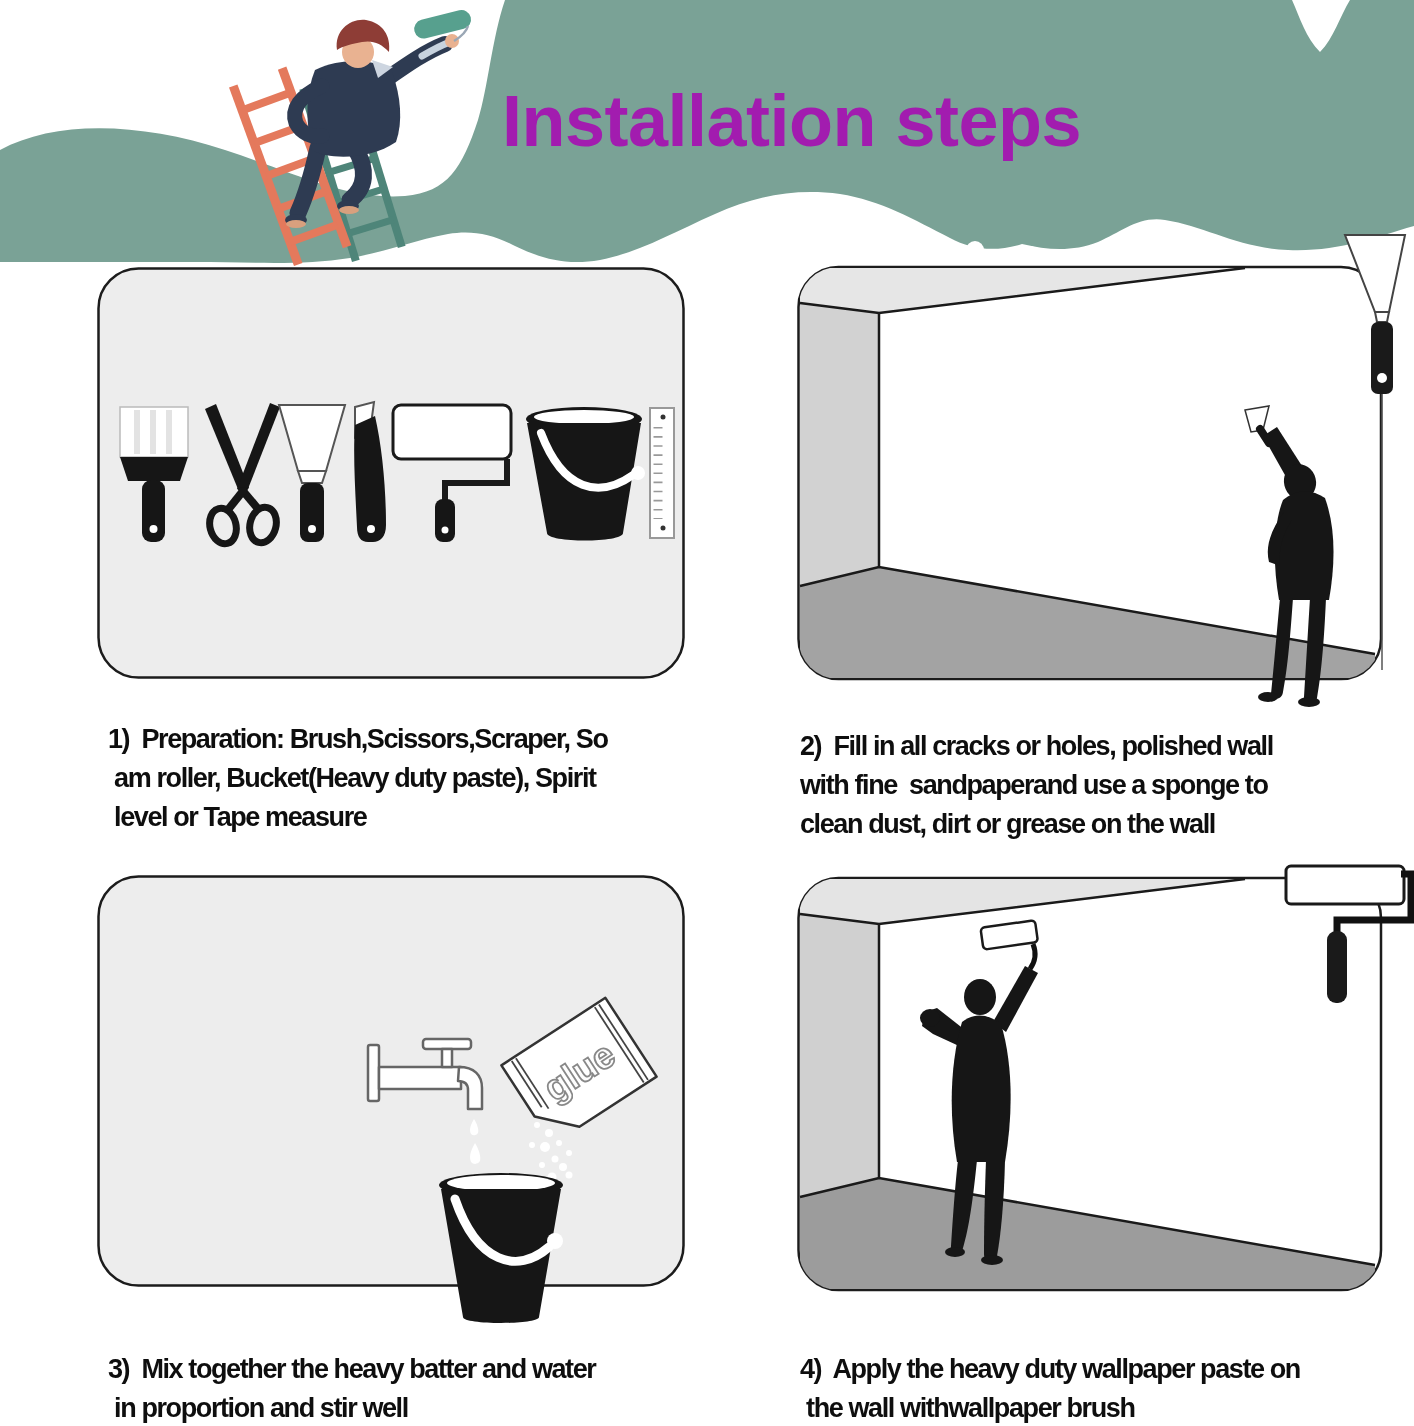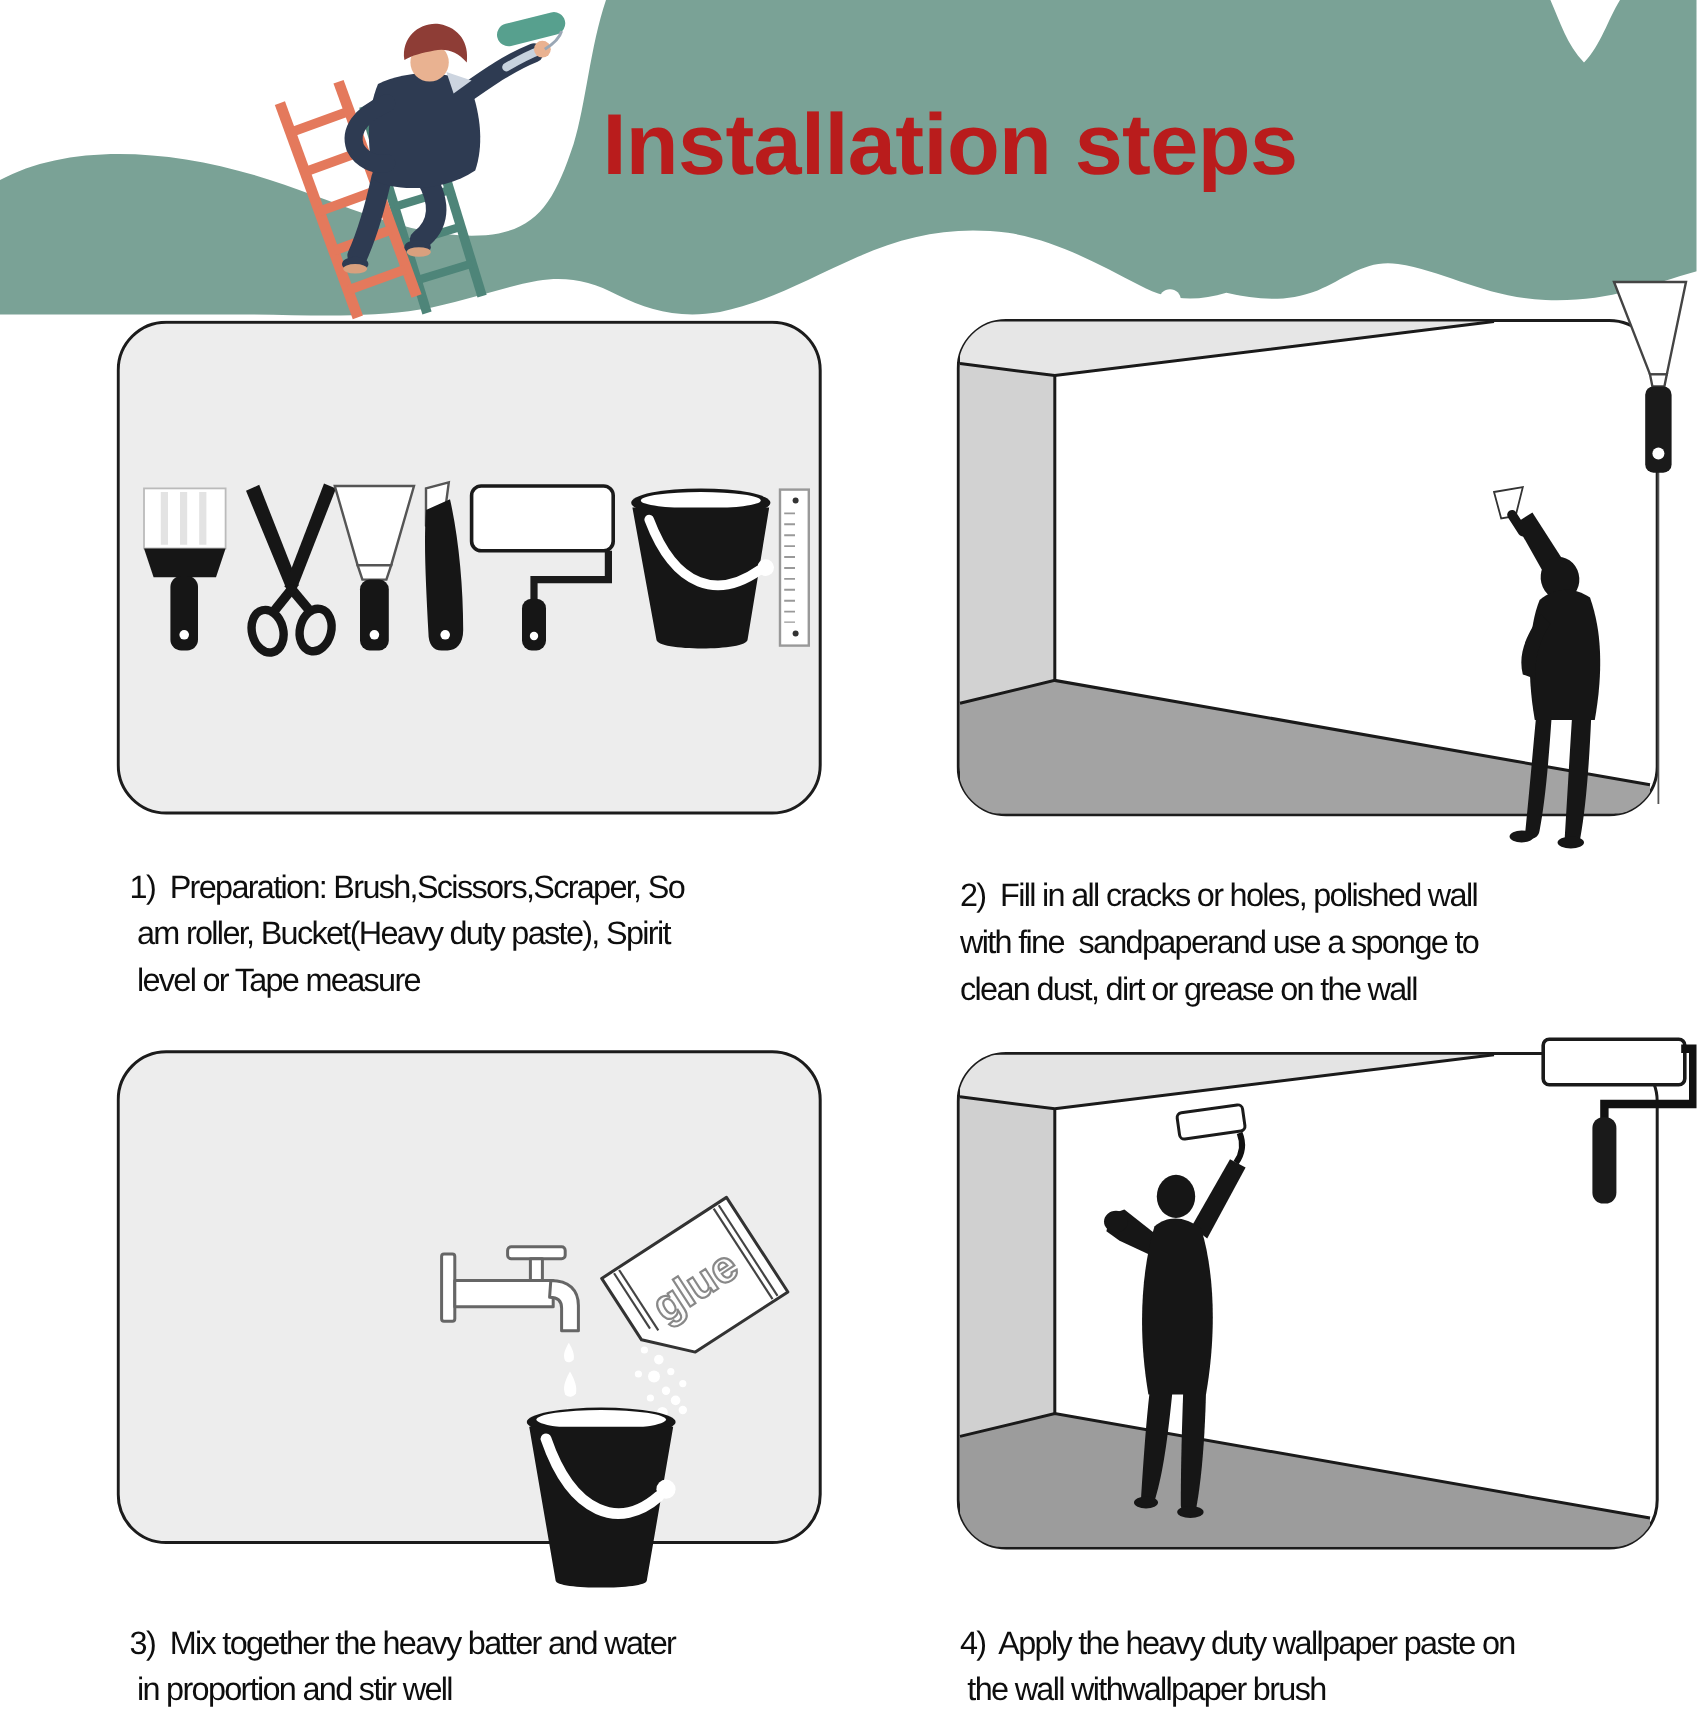--- a/index.html
+++ b/index.html
@@ -1,22 +1,22 @@
 <!DOCTYPE html>
 <html><head>
 <meta charset="utf-8">
 <style>
   html,body{margin:0;padding:0;background:#fff;}
   .page{position:relative;width:1414px;height:1426px;overflow:hidden;
         font-family:"Liberation Sans",sans-serif;background:#fff;}
   .abs{position:absolute;}
   .title{position:absolute;left:502px;top:80px;width:640px;
-         font-size:72px;font-weight:700;letter-spacing:-0.5px;color:#b91c1c;z-index:3;}
+         font-size:72px;font-weight:700;letter-spacing:-0.5px;color:#a21caf;z-index:3;}
   .caption{position:absolute;white-space:pre-wrap;color:#0e0e0e;
-           font-size:27px;font-weight:400;letter-spacing:-1.4px;line-height:1.45;z-index:3;}
+           font-size:27px;font-weight:700;letter-spacing:-1.4px;line-height:1.45;z-index:3;}
   .cap1{left:108px;top:720px;width:640px;}
   .cap2{left:800px;top:727px;width:620px;}
   .cap3{left:108px;top:1350px;width:660px;}
   .cap4{left:800px;top:1350px;width:640px;}
   svg{display:block;}
 </style>
 </head>
 <body>
 
 <div class="page">

